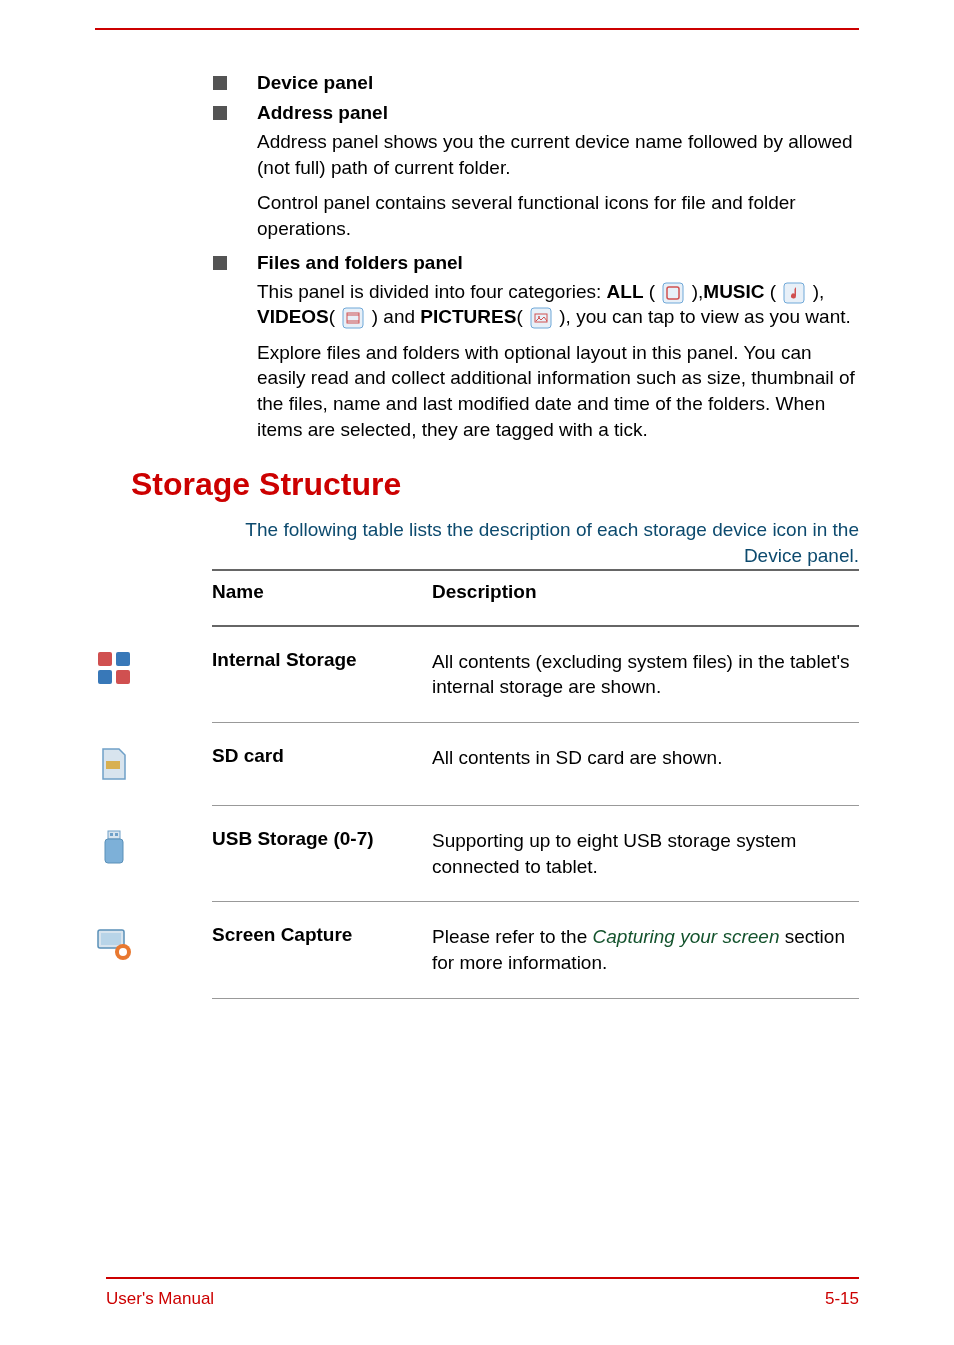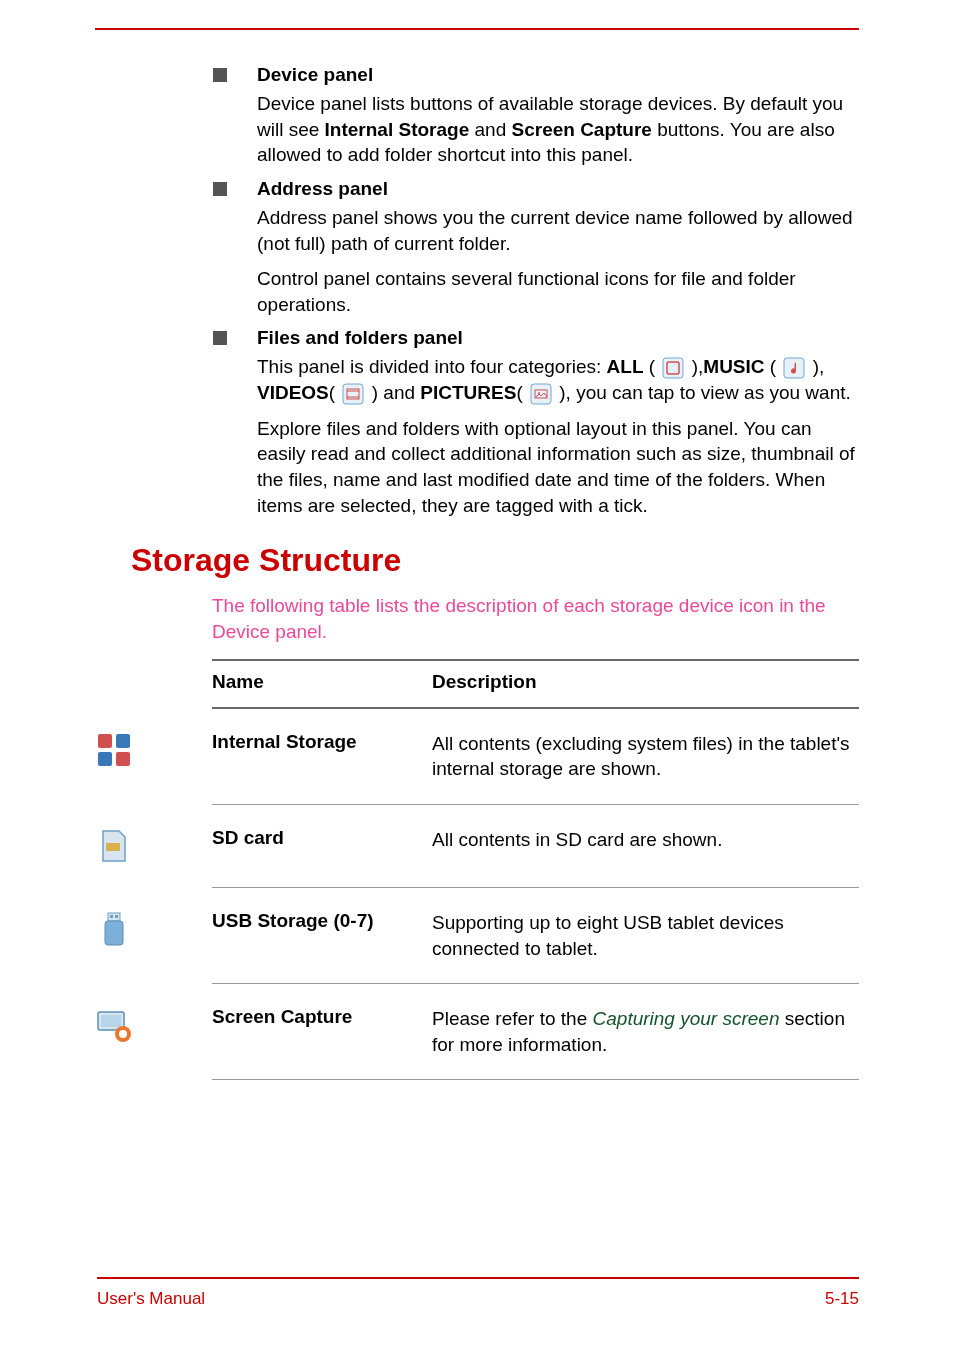--- a/index.html
+++ b/index.html
@@ -18,21 +18,21 @@
     .top-rule {
       position: absolute;
       top: 28px;
       left: 95px;
       right: 95px;
       height: 2px;
       background: #cc0000;
     }
     .content {
       position: absolute;
-      top: 64px;
+      top: 72px;
       left: 95px;
       right: 95px;
     }
     .bullet-section {
       margin-bottom: 8px;
     }
     .bullet-heading {
       display: flex;
       align-items: flex-start;
       margin-left: 118px;
@@ -73,22 +73,23 @@
       font-size: 32px;
       font-weight: bold;
       margin-top: 24px;
       margin-bottom: 14px;
       margin-left: 36px;
     }
     .intro-text {
       margin-left: 117px;
       font-size: 19px;
       line-height: 1.35;
-      color: #ec4899;
-      margin-bottom: 14px;
+      color: #0c4a6e;
+      margin-bottom: 0;
+      text-align: right;
     }
     .note-row {
       display: flex;
       align-items: flex-start;
       margin-bottom: 18px;
     }
     .info-icon-wrap {
       width: 117px;
       flex-shrink: 0;
       display: flex;
@@ -113,21 +114,21 @@
     }
     .table-rule {
       height: 1px;
       background: #999;
       margin: 10px 0;
     }
     .table-header {
       display: flex;
       font-weight: bold;
       font-size: 19px;
-      padding-bottom: 14px;
+      padding-bottom: 22px;
       justify-content: space-between;
     }
     .col-name {
       width: 220px;
       flex-shrink: 0;
     }
     .col-desc {
       flex: 1;
     }
     .table-row {
@@ -154,21 +155,21 @@
       font-size: 19px;
       line-height: 1.35;
     }
     .link {
       color: #14532d;
       font-style: italic;
     }
     .footer {
       position: absolute;
       bottom: 36px;
-      left: 97px;
+      left: 106px;
       right: 95px;
     }
     .footer-rule {
       height: 2px;
       background: #cc0000;
       margin-bottom: 10px;
     }
     .footer-row {
       display: flex;
       justify-content: space-between;
@@ -183,23 +184,20 @@
 <body>
 
 <div class="top-rule"></div>
 
 <div class="content">
 
   <div class="bullet-section">
     <div class="bullet-heading">
       <div class="bullet-square"></div>
       <div class="bullet-title">Device panel</div>
-    </div>
-    <div class="bullet-body">
-      Device panel lists buttons of available storage devices. By default you will see <span class="bold">Internal Storage</span> and <span class="bold">Screen Capture</span> buttons. You are also allowed to add folder shortcut into this panel.
     </div>
   </div>
 
   <div class="bullet-section">
     <div class="bullet-heading">
       <div class="bullet-square"></div>
       <div class="bullet-title">Address panel</div>
     </div>
     <div class="bullet-body">Address panel shows you the current device name followed by allowed (not full) path of current folder.</div>
   </div>
@@ -277,21 +275,21 @@
     <div class="table-row">
       <div class="row-icon-cell">
         <svg width="38" height="38" viewBox="0 0 38 38">
           <rect x="13" y="3" width="12" height="8" fill="#d8e4ee" stroke="#6fa0c8"></rect>
           <rect x="10" y="11" width="18" height="24" rx="3" fill="#7db0d8" stroke="#5a90b8"></rect>
           <rect x="15" y="5" width="3" height="3" fill="#6fa0c8"></rect>
           <rect x="20" y="5" width="3" height="3" fill="#6fa0c8"></rect>
         </svg>
       </div>
       <div class="row-name">USB Storage (0-7)</div>
-      <div class="row-desc">Supporting up to eight USB tablet devices connected to tablet.</div>
+      <div class="row-desc">Supporting up to eight USB storage system connected to tablet.</div>
     </div>
     <div class="table-rule"></div>
 
     <div class="table-row">
       <div class="row-icon-cell">
         <svg width="38" height="38" viewBox="0 0 38 38">
           <rect x="3" y="6" width="26" height="18" rx="2" fill="#d8e4ee" stroke="#5a90b8" stroke-width="1.5"></rect>
           <rect x="6" y="9" width="20" height="12" fill="#b8d4e8"></rect>
           <circle cx="28" cy="28" r="8" fill="#e87830"></circle>
           <circle cx="28" cy="28" r="4" fill="#ffffff"></circle>

